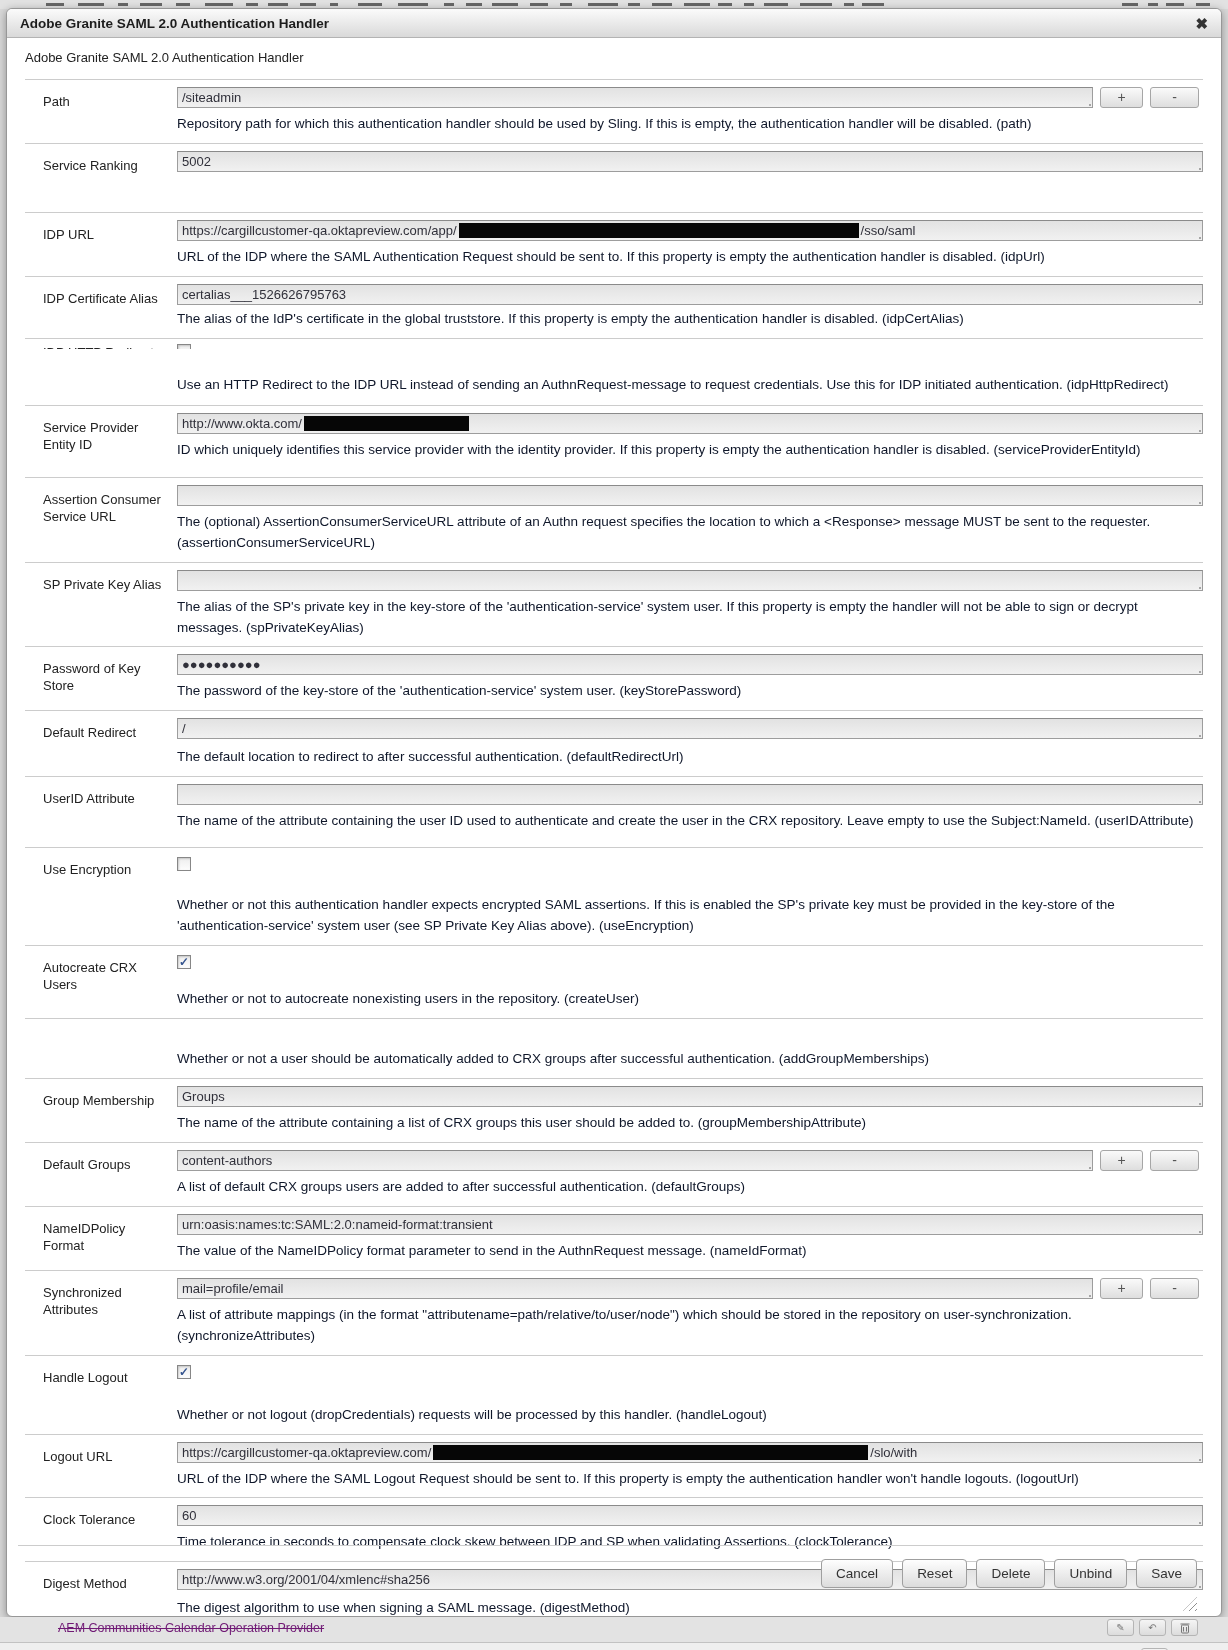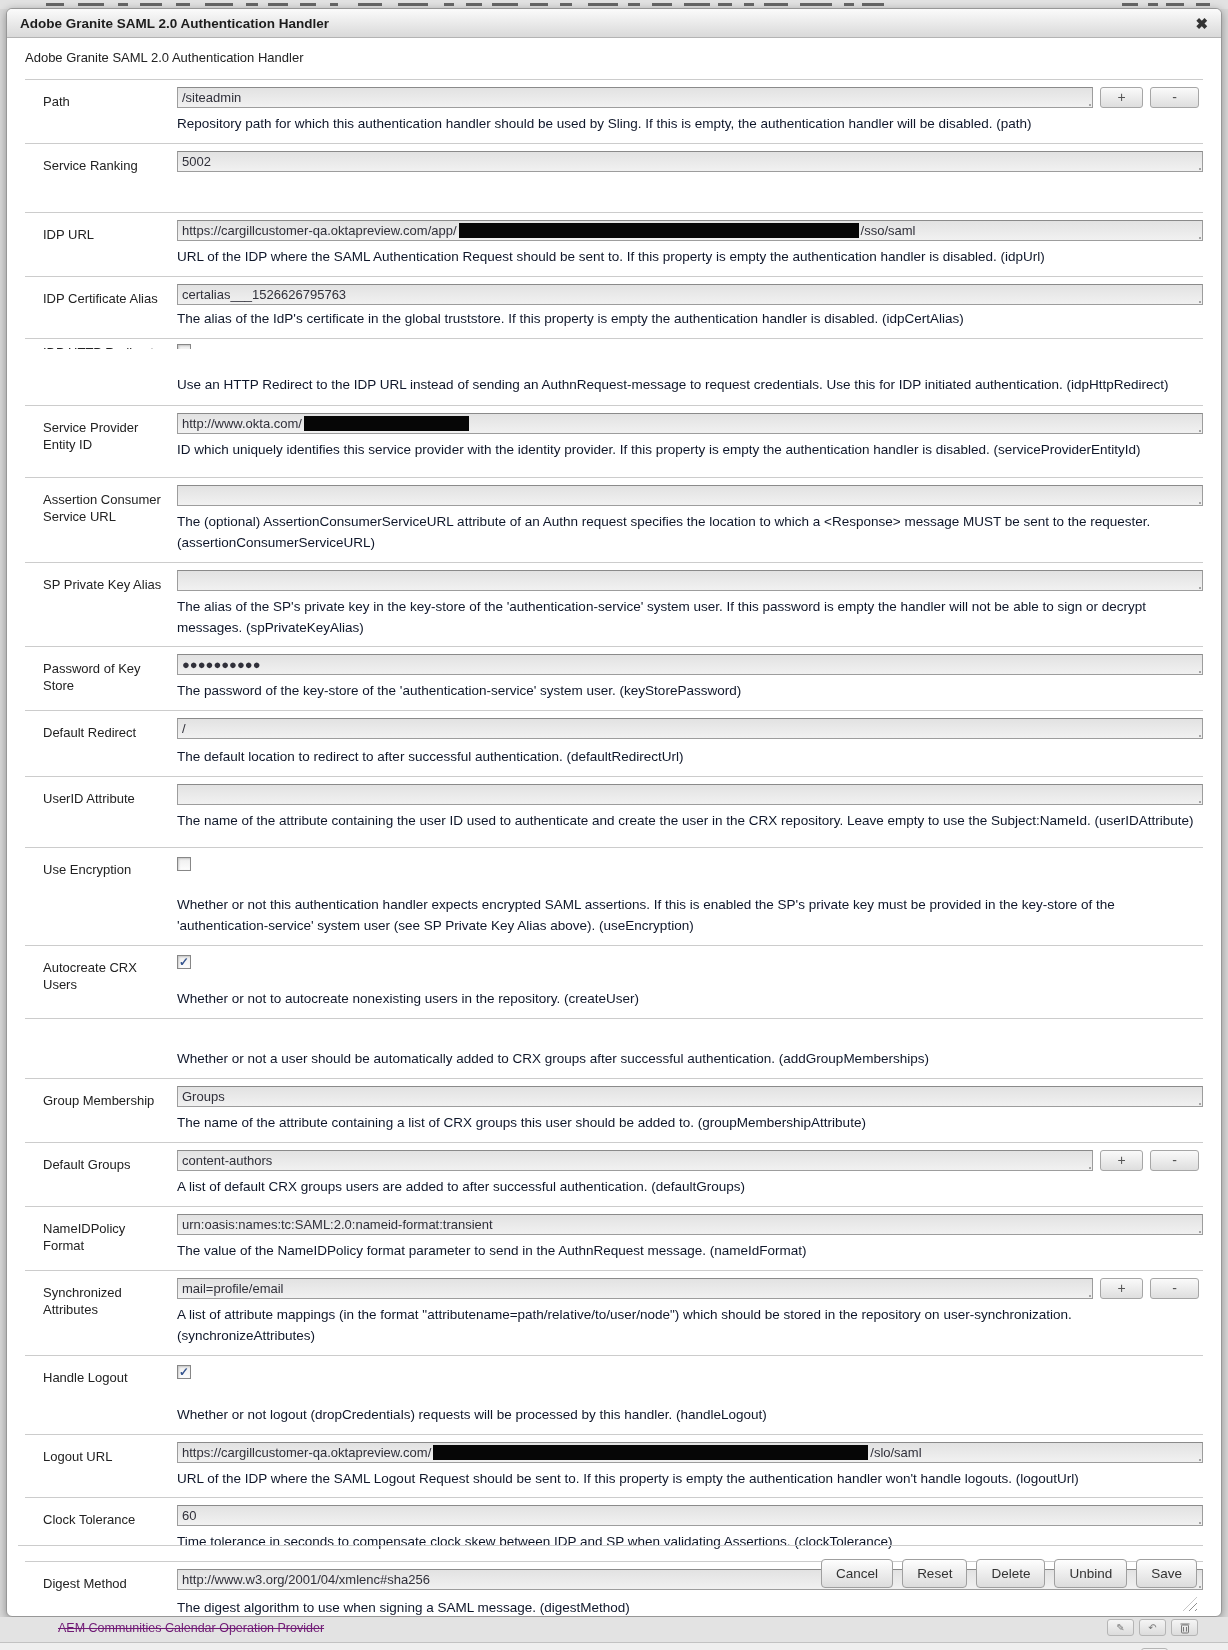--- a/index.html
+++ b/index.html
@@ -180,21 +180,21 @@
           </div>
           <div class="desc" style="margin-top: 6px;">The (optional) AssertionConsumerServiceURL attribute of an Authn request specifies the location to which a &lt;Response&gt; message MUST be sent to the requester. (assertionConsumerServiceURL)</div>
         </div>
       </div>
       <div class="row" style="min-height: 63px;">
         <div class="lbl">SP Private Key Alias</div>
         <div class="content">
           <div class="inline">
             <div class="tinput" role="textbox"><span></span><span class="grip"></span></div>
           </div>
-          <div class="desc" style="margin-top: 6px;">The alias of the SP's private key in the key-store of the 'authentication-service' system user. If this password is empty the handler will not be able to sign or decrypt messages. (spPrivateKeyAlias)</div>
+          <div class="desc" style="margin-top: 6px;">The alias of the SP's private key in the key-store of the 'authentication-service' system user. If this property is empty the handler will not be able to sign or decrypt messages. (spPrivateKeyAlias)</div>
         </div>
       </div>
       <div class="row" style="min-height: 55px;">
         <div class="lbl">Password of Key Store</div>
         <div class="content">
           <div class="inline">
             <div class="tinput" role="textbox"><span>●●●●●●●●●●</span><span class="grip"></span></div>
           </div>
           <div class="desc" style="margin-top: 6px;">The password of the key-store of the 'authentication-service' system user. (keyStorePassword)</div>
         </div>
@@ -287,21 +287,21 @@
           <div class="cbwrap">
             <div class="cb" role="checkbox" aria-checked="true">✓</div>
           </div>
           <div class="desc" style="margin-top: 26px;">Whether or not logout (dropCredentials) requests will be processed by this handler. (handleLogout)</div>
         </div>
       </div>
       <div class="row" style="min-height: 54px;">
         <div class="lbl">Logout URL</div>
         <div class="content">
           <div class="inline">
-            <div class="tinput" role="textbox"><span>https://cargillcustomer-qa.oktapreview.com/</span><span class="redact" style="width: 435px;"></span><span>/slo/saml</span><span class="grip"></span></div>
+            <div class="tinput" role="textbox"><span>https://cargillcustomer-qa.oktapreview.com/</span><span class="redact" style="width: 435px;"></span><span>/slo/with</span><span class="grip"></span></div>
           </div>
           <div class="desc" style="margin-top: 6px;">URL of the IDP where the SAML Logout Request should be sent to. If this property is empty the authentication handler won't handle logouts. (logoutUrl)</div>
         </div>
       </div>
       <div class="row" style="min-height: 51px;">
         <div class="lbl">Clock Tolerance</div>
         <div class="content">
           <div class="inline">
             <div class="tinput" role="textbox"><span>60</span><span class="grip"></span></div>
           </div>

